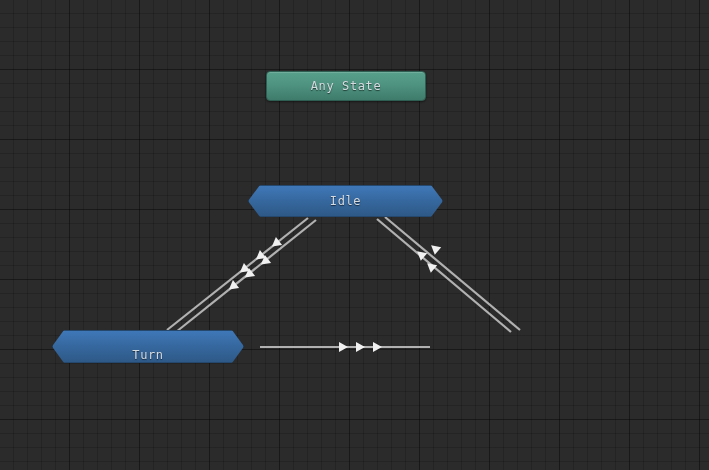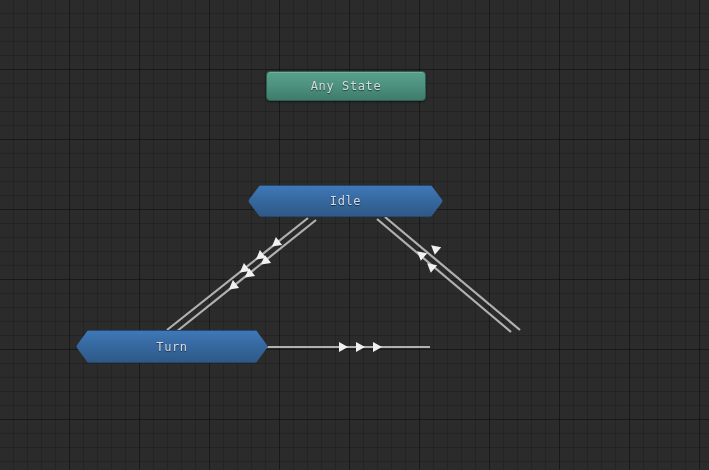--- a/index.html
+++ b/index.html
@@ -80,21 +80,21 @@
       12px 0,
       calc(100% - 12px) 0,
       100% 50%,
       calc(100% - 12px) 100%,
       12px 100%,
       0 50%
     );
   }
 
   #node-idle  { left: 248px; top: 185px; width: 195px; height: 32px; }
-  #node-turn  { left: 76px;  top: 330px; width: 192px; height: 33px; }
+  #node-turn  { left: 52px;  top: 330px; width: 192px; height: 33px; align-items: flex-end; }
   #node-move  { left: 430px; top: 330px; width: 192px; height: 33px; }
 </style>
 </head>
 <body>
 
 <div id="canvas">
 
   <svg id="edge-layer" width="709" height="470" viewBox="0 0 709 470">
     <defs>
       <g id="arrow-glyph">

